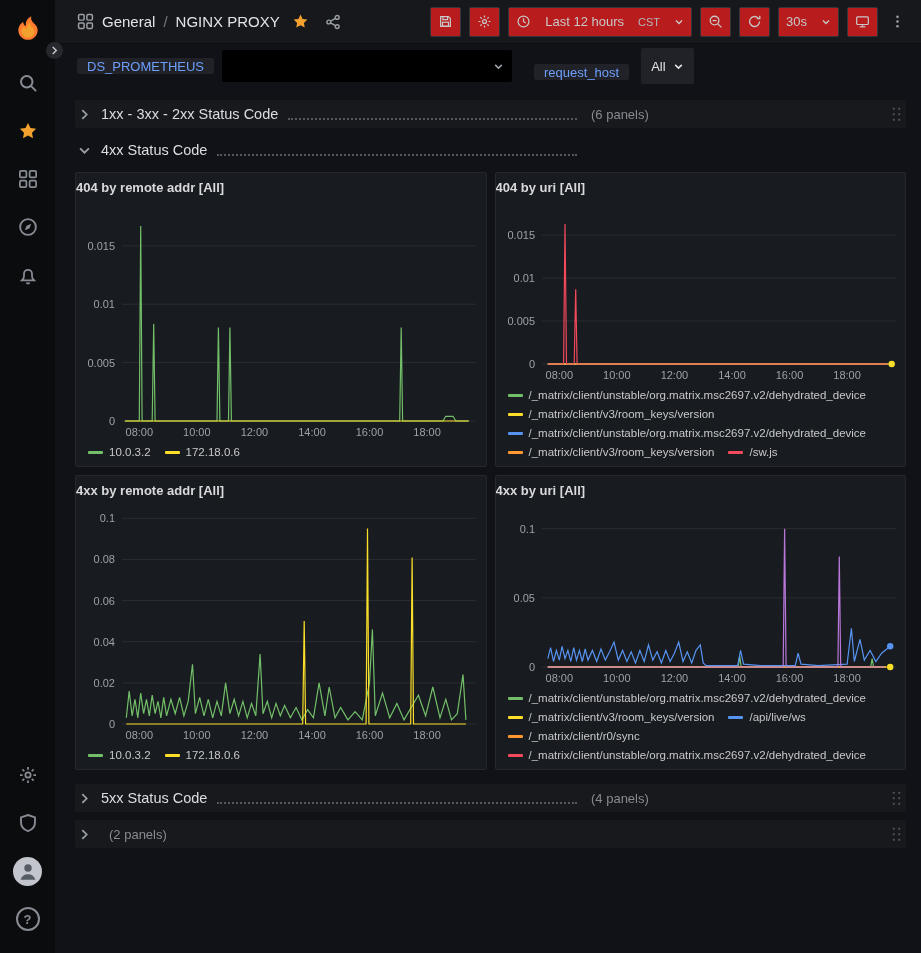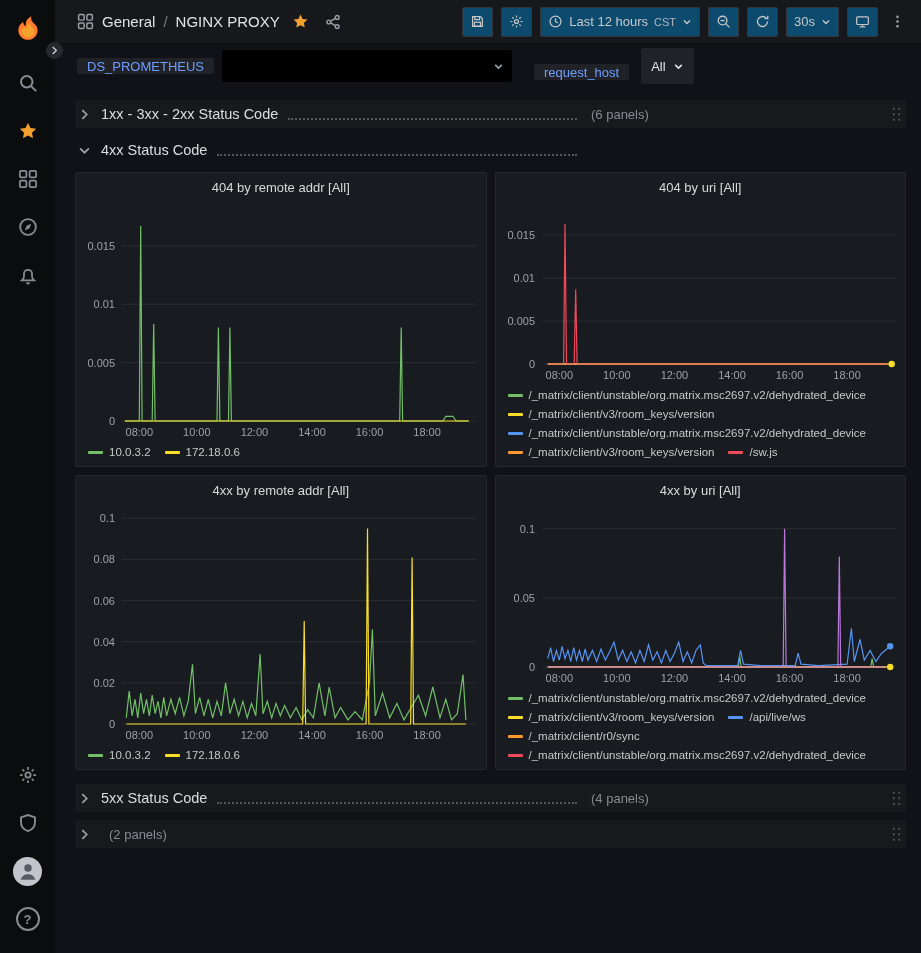--- a/index.html
+++ b/index.html
@@ -51,22 +51,22 @@
   .crumb .sep { color:#75787e; }
   .crumb-icon { color:#9aa0a6; display:flex; }
   .icon-btn-plain {
     background:none; border:none; color:#9aa0a6; padding:2px 4px;
     display:flex; align-items:center; cursor:pointer;
   }
   .star-orange { color:#f2a12e; }
   .topbar-right { margin-left:auto; display:flex; align-items:center; gap:8px; }
   .tool-btn {
     height:30px; min-width:30px; padding:0 7px; border-radius:2px;
-    background:#0c4a6e; border:1px solid #33363c; color:#c7c8c9;
-    display:flex; align-items:center; justify-content:center; gap:6px;
+    background:#b91c1c; border:1px solid #33363c; color:#c7c8c9;
+    display:flex; align-items:center; justify-content:center; gap:14px;
     font-size:13px; cursor:pointer; font-family:inherit;
   }
   .tz { font-size:11px; color:#b4b7bc; }
 
   
   .varbar { height:44px; flex:0 0 44px; display:flex; align-items:center; gap:8px; padding:0 16px 0 22px; }
   .var-label {
     height:16px; padding:0 10px; border-radius:2px; background:#202227;
     color:#6e9fff; font-weight:500; display:flex; align-items:center; cursor:pointer;
   }
@@ -98,22 +98,22 @@
     background-image:radial-gradient(circle,#53565c 1.2px,transparent 1.4px);
     background-size:5.5px 5.5px;
   }
 
   .grid { display:grid; grid-template-columns:1fr 1fr; gap:8px; margin:8px 0 14px; }
   .panel {
     height:295px; background:#181b1f; border:1px solid #25272c; border-radius:2px;
     display:flex; flex-direction:column; overflow:hidden;
   }
   .panel-title {
-    flex:0 0 auto; text-align:center; padding:7px 0 2px;
-    font-size:13px; font-weight:400; color:#d8d9da; cursor:pointer; white-space:nowrap;
+    flex:0 0 auto; padding:7px 0 2px;
+    font-size:13px; font-weight:700; color:#d8d9da; cursor:pointer; white-space:nowrap;
   }
   .chart { flex:1 1 auto; min-height:150px; position:relative; }
   .chart svg { display:block; position:absolute; left:0; top:0; }
   .chart text { fill:#9da2a8; font-size:11px; font-family:"Liberation Sans",sans-serif; }
   .legend {
     flex:0 0 auto; display:flex; flex-wrap:wrap; align-content:flex-start;
     column-gap:14px; row-gap:3px; padding:3px 4px 6px 12px;
     font-size:11.5px; line-height:16px; color:#c7c8c9; overflow:hidden;
   }
   .li { display:flex; align-items:center; gap:6px; white-space:nowrap; cursor:pointer; }

